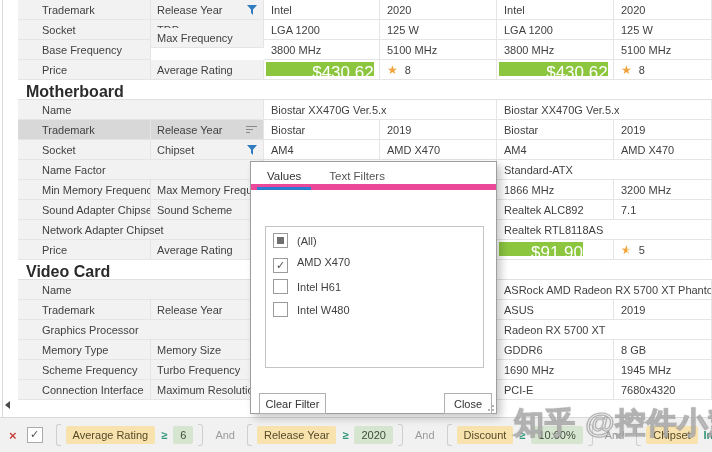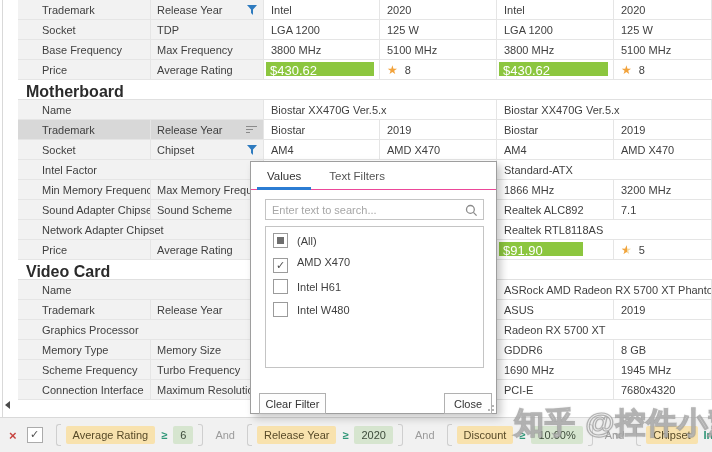--- a/index.html
+++ b/index.html
@@ -12,42 +12,42 @@
   
   .cell{position:absolute;height:20px;box-sizing:border-box;
         border-right:1px solid #e5e5e5;border-bottom:1px solid #e5e5e5;
         padding:4px 6px 0 7px;white-space:nowrap;overflow:hidden;background:#fff;}
   .hdr{background:#f2f2f2;padding-left:24px;}
   .hdr2{background:#f2f2f2;padding-left:6px;}
   .hdr.sel,.hdr2.sel{background:#d8d8d8;}
   .cat{position:absolute;left:18px;width:694px;height:20px;box-sizing:border-box;
        border-bottom:1px solid #e0e0e0;background:#fff;font-weight:bold;font-size:16px;
        color:#2b2b2b;padding:3px 0 0 8px;}
-  .bar{height:14px;margin-top:-1px;background:#8CC63F;color:#fff;font-size:13px;
-       padding:1px 0 0 4px;box-sizing:border-box;white-space:nowrap;overflow:hidden;}
+  .bar{height:14px;margin-top:-1px;background:#8CC63F;color:#fff;font-size:17px;
+       padding:1px 0 0 4px;box-sizing:border-box;white-space:nowrap;overflow:hidden;text-align:right;}
   .stars{display:inline-block;position:relative;font-size:12px;color:#F2A33C;line-height:12px;}
   .stars.half{color:#F3D9A0;}
   .stars.half .fill{position:absolute;left:0;top:0;width:58%;overflow:hidden;color:#F2A33C;}
   .starnum{margin-left:7px;color:#3f3f3f;}
 
   
   .ic-funnel{position:absolute;right:6px;top:5px;width:10px;height:10px;}
   .ic-menu{position:absolute;right:6px;top:6px;width:11px;height:9px;}
   .ic-menu i{display:block;height:1px;background:#8a8a8a;margin-bottom:2px;}
   .ic-menu i:nth-child(1){width:11px;}
   .ic-menu i:nth-child(2){width:7px;}
   .ic-menu i:nth-child(3){width:4px;}
 
   .scroll-left{position:absolute;left:5px;top:401px;width:0;height:0;
       border-right:5px solid #4a4a4a;border-top:4px solid transparent;border-bottom:4px solid transparent;}
 
   
   .popup{position:absolute;left:250px;top:161px;width:247px;height:253px;background:#fff;
          border:1px solid #9e9e9e;box-sizing:border-box;box-shadow:4px 4px 8px rgba(0,0,0,0.22);z-index:20;}
-  .tabs{position:absolute;left:0;top:0;width:100%;height:28px;border-bottom:1px solid #ec4899;box-sizing:border-box;}
+  .tabs{position:absolute;left:0;top:0;width:100%;height:28px;border-bottom:6px solid #ec4899;box-sizing:border-box;}
   .tab{position:relative;display:inline-block;height:28px;line-height:28px;padding:0 12px;
        margin-left:4px;color:#555;font-size:11.5px;box-sizing:border-box;}
   .tab.active{color:#333;}
   .tab.active::after{content:"";position:absolute;left:2px;right:2px;bottom:0;height:3px;background:#2b7cd3;}
   .search{position:absolute;left:14px;top:37px;width:219px;height:21px;border:1px solid #c4c4c4;
           background:#fff;box-sizing:border-box;padding:4px 20px 0 6px;color:#a6a6a6;overflow:hidden;white-space:nowrap;}
   .search svg{position:absolute;right:5px;top:4px;}
   .flist{position:absolute;left:14px;top:64px;width:219px;height:142px;border:1px solid #c4c4c4;
          background:#fff;box-sizing:border-box;padding-top:3px;overflow:hidden;}
   .fitem{height:23px;padding:3px 0 0 7px;box-sizing:border-box;white-space:nowrap;}
@@ -102,21 +102,21 @@
       <div class="cell" style="left: 380px; width: 117px; top: 0px;">2020</div>
       <div class="cell" style="left: 497px; width: 117px; top: 0px;">Intel</div>
       <div class="cell" style="left: 614px; width: 98px; top: 0px;">2020</div>
       <div class="cell hdr" style="left: 18px; width: 133px; top: 20px;">Socket</div>
       <div class="cell hdr2" style="left: 151px; width: 113px; top: 20px;">TDP</div>
       <div class="cell" style="left: 264px; width: 116px; top: 20px;">LGA 1200</div>
       <div class="cell" style="left: 380px; width: 117px; top: 20px;">125 W</div>
       <div class="cell" style="left: 497px; width: 117px; top: 20px;">LGA 1200</div>
       <div class="cell" style="left: 614px; width: 98px; top: 20px;">125 W</div>
       <div class="cell hdr" style="left: 18px; width: 133px; top: 40px;">Base Frequency</div>
-      <div class="cell hdr2" style="left: 151px; width: 113px; top: 40px;">Max Frequency</div>
+      <div class="cell hdr2" style="left: 151px; width: 113px; top: 28px;">Max Frequency</div>
       <div class="cell" style="left: 264px; width: 116px; top: 40px;">3800 MHz</div>
       <div class="cell" style="left: 380px; width: 117px; top: 40px;">5100 MHz</div>
       <div class="cell" style="left: 497px; width: 117px; top: 40px;">3800 MHz</div>
       <div class="cell" style="left: 614px; width: 98px; top: 40px;">5100 MHz</div>
       <div class="cell hdr" style="left: 18px; width: 133px; top: 60px;">Price</div>
       <div class="cell hdr2" style="left: 151px; width: 113px; top: 60px;">Average Rating</div>
       <div class="cell" style="left: 264px; width: 116px; top: 60px; padding: 3px 2px 0px;">
         <div class="bar" style="width: 97%;">$430.62</div>
       </div>
       <div class="cell" style="left: 380px; width: 117px; top: 60px;"><div class="stars">★</div><span class="starnum">8</span></div>
@@ -139,21 +139,21 @@
       <div class="cell" style="left: 497px; width: 117px; top: 120px;">Biostar</div>
       <div class="cell" style="left: 614px; width: 98px; top: 120px;">2019</div>
       <div class="cell hdr" style="left: 18px; width: 133px; top: 140px;">Socket</div>
       <div class="cell hdr2" style="left: 151px; width: 113px; top: 140px;">Chipset<div class="ic-funnel"><svg width="10" height="10" viewBox="0 0 10 10">
             <path d="M0 0 H10 L6 4.5 V10 L4 8 V4.5 Z" fill="#2E7BBF"></path>
           </svg></div></div>
       <div class="cell" style="left: 264px; width: 116px; top: 140px;">AM4</div>
       <div class="cell" style="left: 380px; width: 117px; top: 140px;">AMD X470</div>
       <div class="cell" style="left: 497px; width: 117px; top: 140px;">AM4</div>
       <div class="cell" style="left: 614px; width: 98px; top: 140px;">AMD X470</div>
-      <div class="cell hdr" style="left: 18px; width: 246px; top: 160px;">Intel Factor</div>
+      <div class="cell hdr" style="left: 18px; width: 246px; top: 160px;">Name Factor</div>
       <div class="cell" style="left: 264px; width: 233px; top: 160px;">Standard-ATX</div>
       <div class="cell" style="left: 497px; width: 215px; top: 160px;">Standard-ATX</div>
       <div class="cell hdr" style="left: 18px; width: 133px; top: 180px;">Min Memory Frequency</div>
       <div class="cell hdr2" style="left: 151px; width: 113px; top: 180px;">Max Memory Frequency</div>
       <div class="cell" style="left: 264px; width: 116px; top: 180px;">1866 MHz</div>
       <div class="cell" style="left: 380px; width: 117px; top: 180px;">3200 MHz</div>
       <div class="cell" style="left: 497px; width: 117px; top: 180px;">1866 MHz</div>
       <div class="cell" style="left: 614px; width: 98px; top: 180px;">3200 MHz</div>
       <div class="cell hdr" style="left: 18px; width: 133px; top: 200px;">Sound Adapter Chipset</div>
       <div class="cell hdr2" style="left: 151px; width: 113px; top: 200px;">Sound Scheme</div>
@@ -204,27 +204,20 @@
       <div class="cell" style="left: 264px; width: 116px; top: 380px;">PCI-E</div>
       <div class="cell" style="left: 380px; width: 117px; top: 380px;">7680x4320</div>
       <div class="cell" style="left: 497px; width: 117px; top: 380px;">PCI-E</div>
       <div class="cell" style="left: 614px; width: 98px; top: 380px;">7680x4320</div>
     </div>
 
   <div class="scroll-left"></div>
 
   <div class="popup">
     <div class="tabs" id="tabs"><div class="tab active">Values</div><div class="tab">Text Filters</div></div>
-    <div class="search">
-      <span>Enter text to search...</span>
-      <svg width="13" height="13" viewBox="0 0 13 13">
-        <circle cx="5.4" cy="5.4" r="3.9" fill="none" stroke="#8a8a8a" stroke-width="1.3"></circle>
-        <line x1="8.4" y1="8.4" x2="11.6" y2="11.6" stroke="#8a8a8a" stroke-width="1.3"></line>
-      </svg>
-    </div>
     <div class="flist" id="flist">
         <div class="fitem"><span class="cb ind"></span><span class="lbl">(All)</span></div>
         <div class="fitem"><span class="cb">✓</span><span class="lbl">AMD X470</span></div>
         <div class="fitem"><span class="cb"></span><span class="lbl">Intel H61</span></div>
         <div class="fitem"><span class="cb"></span><span class="lbl">Intel W480</span></div>
       </div>
     <button class="btn clear">Clear Filter</button>
     <button class="btn close">Close</button>
     <div class="grip">
         <i></i>

